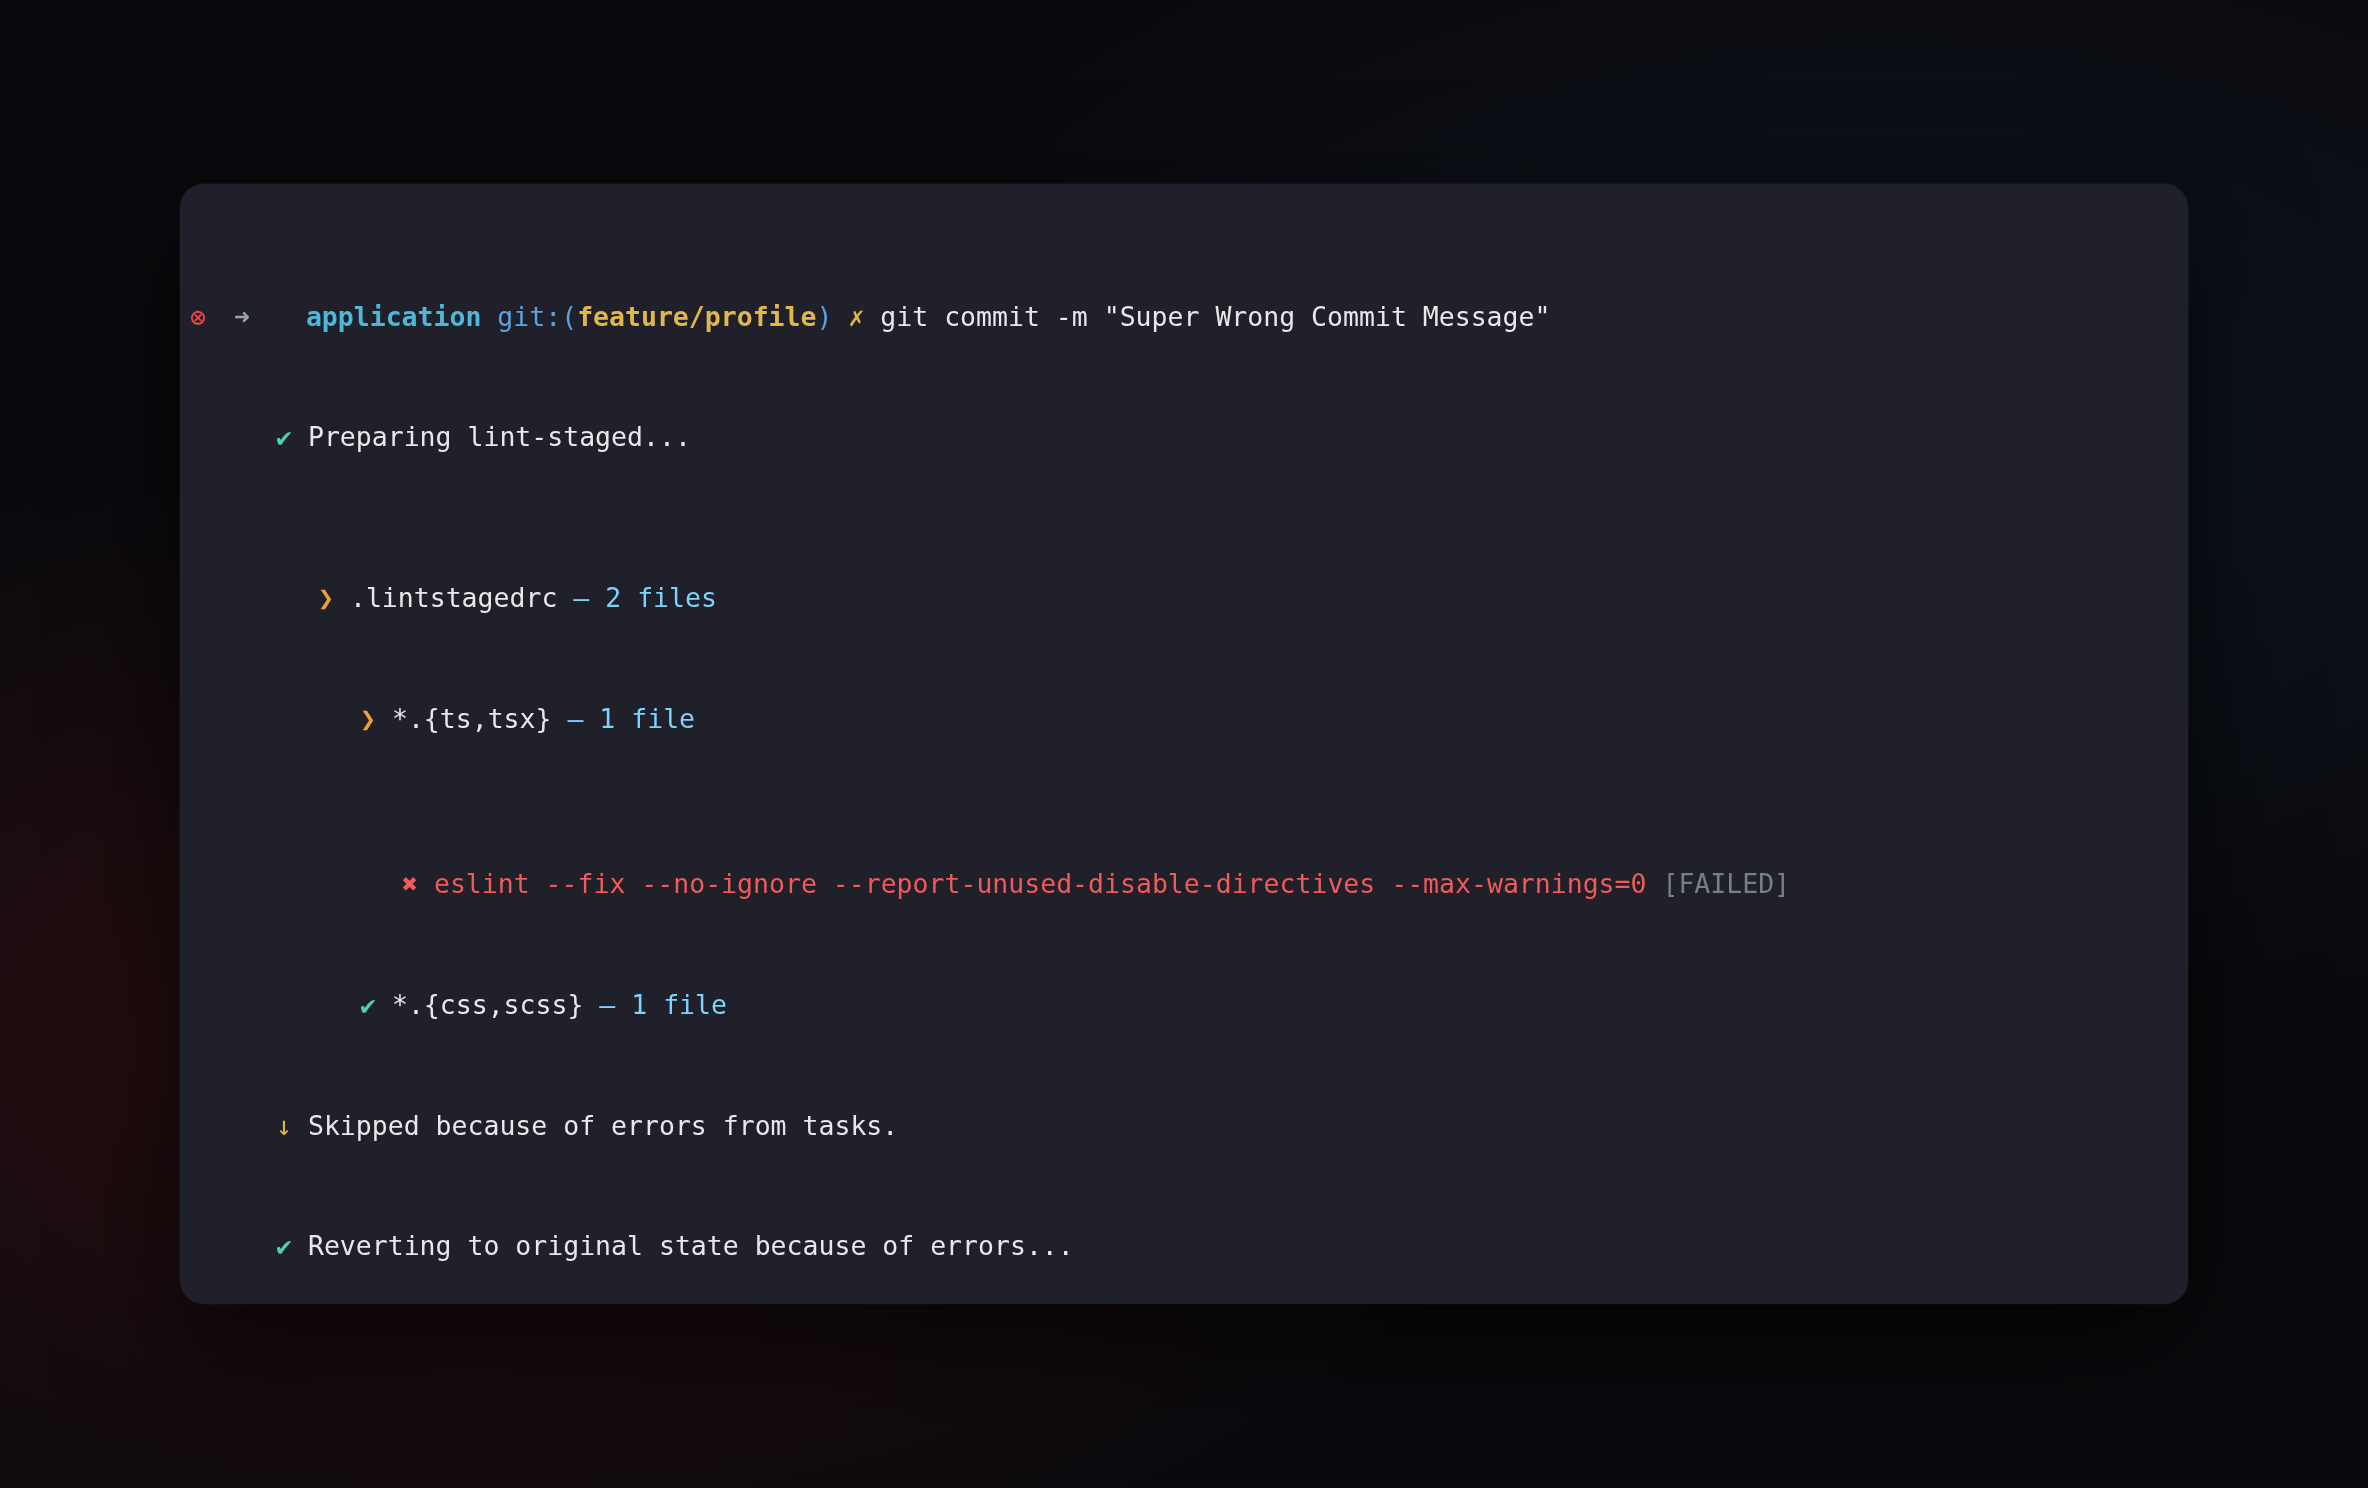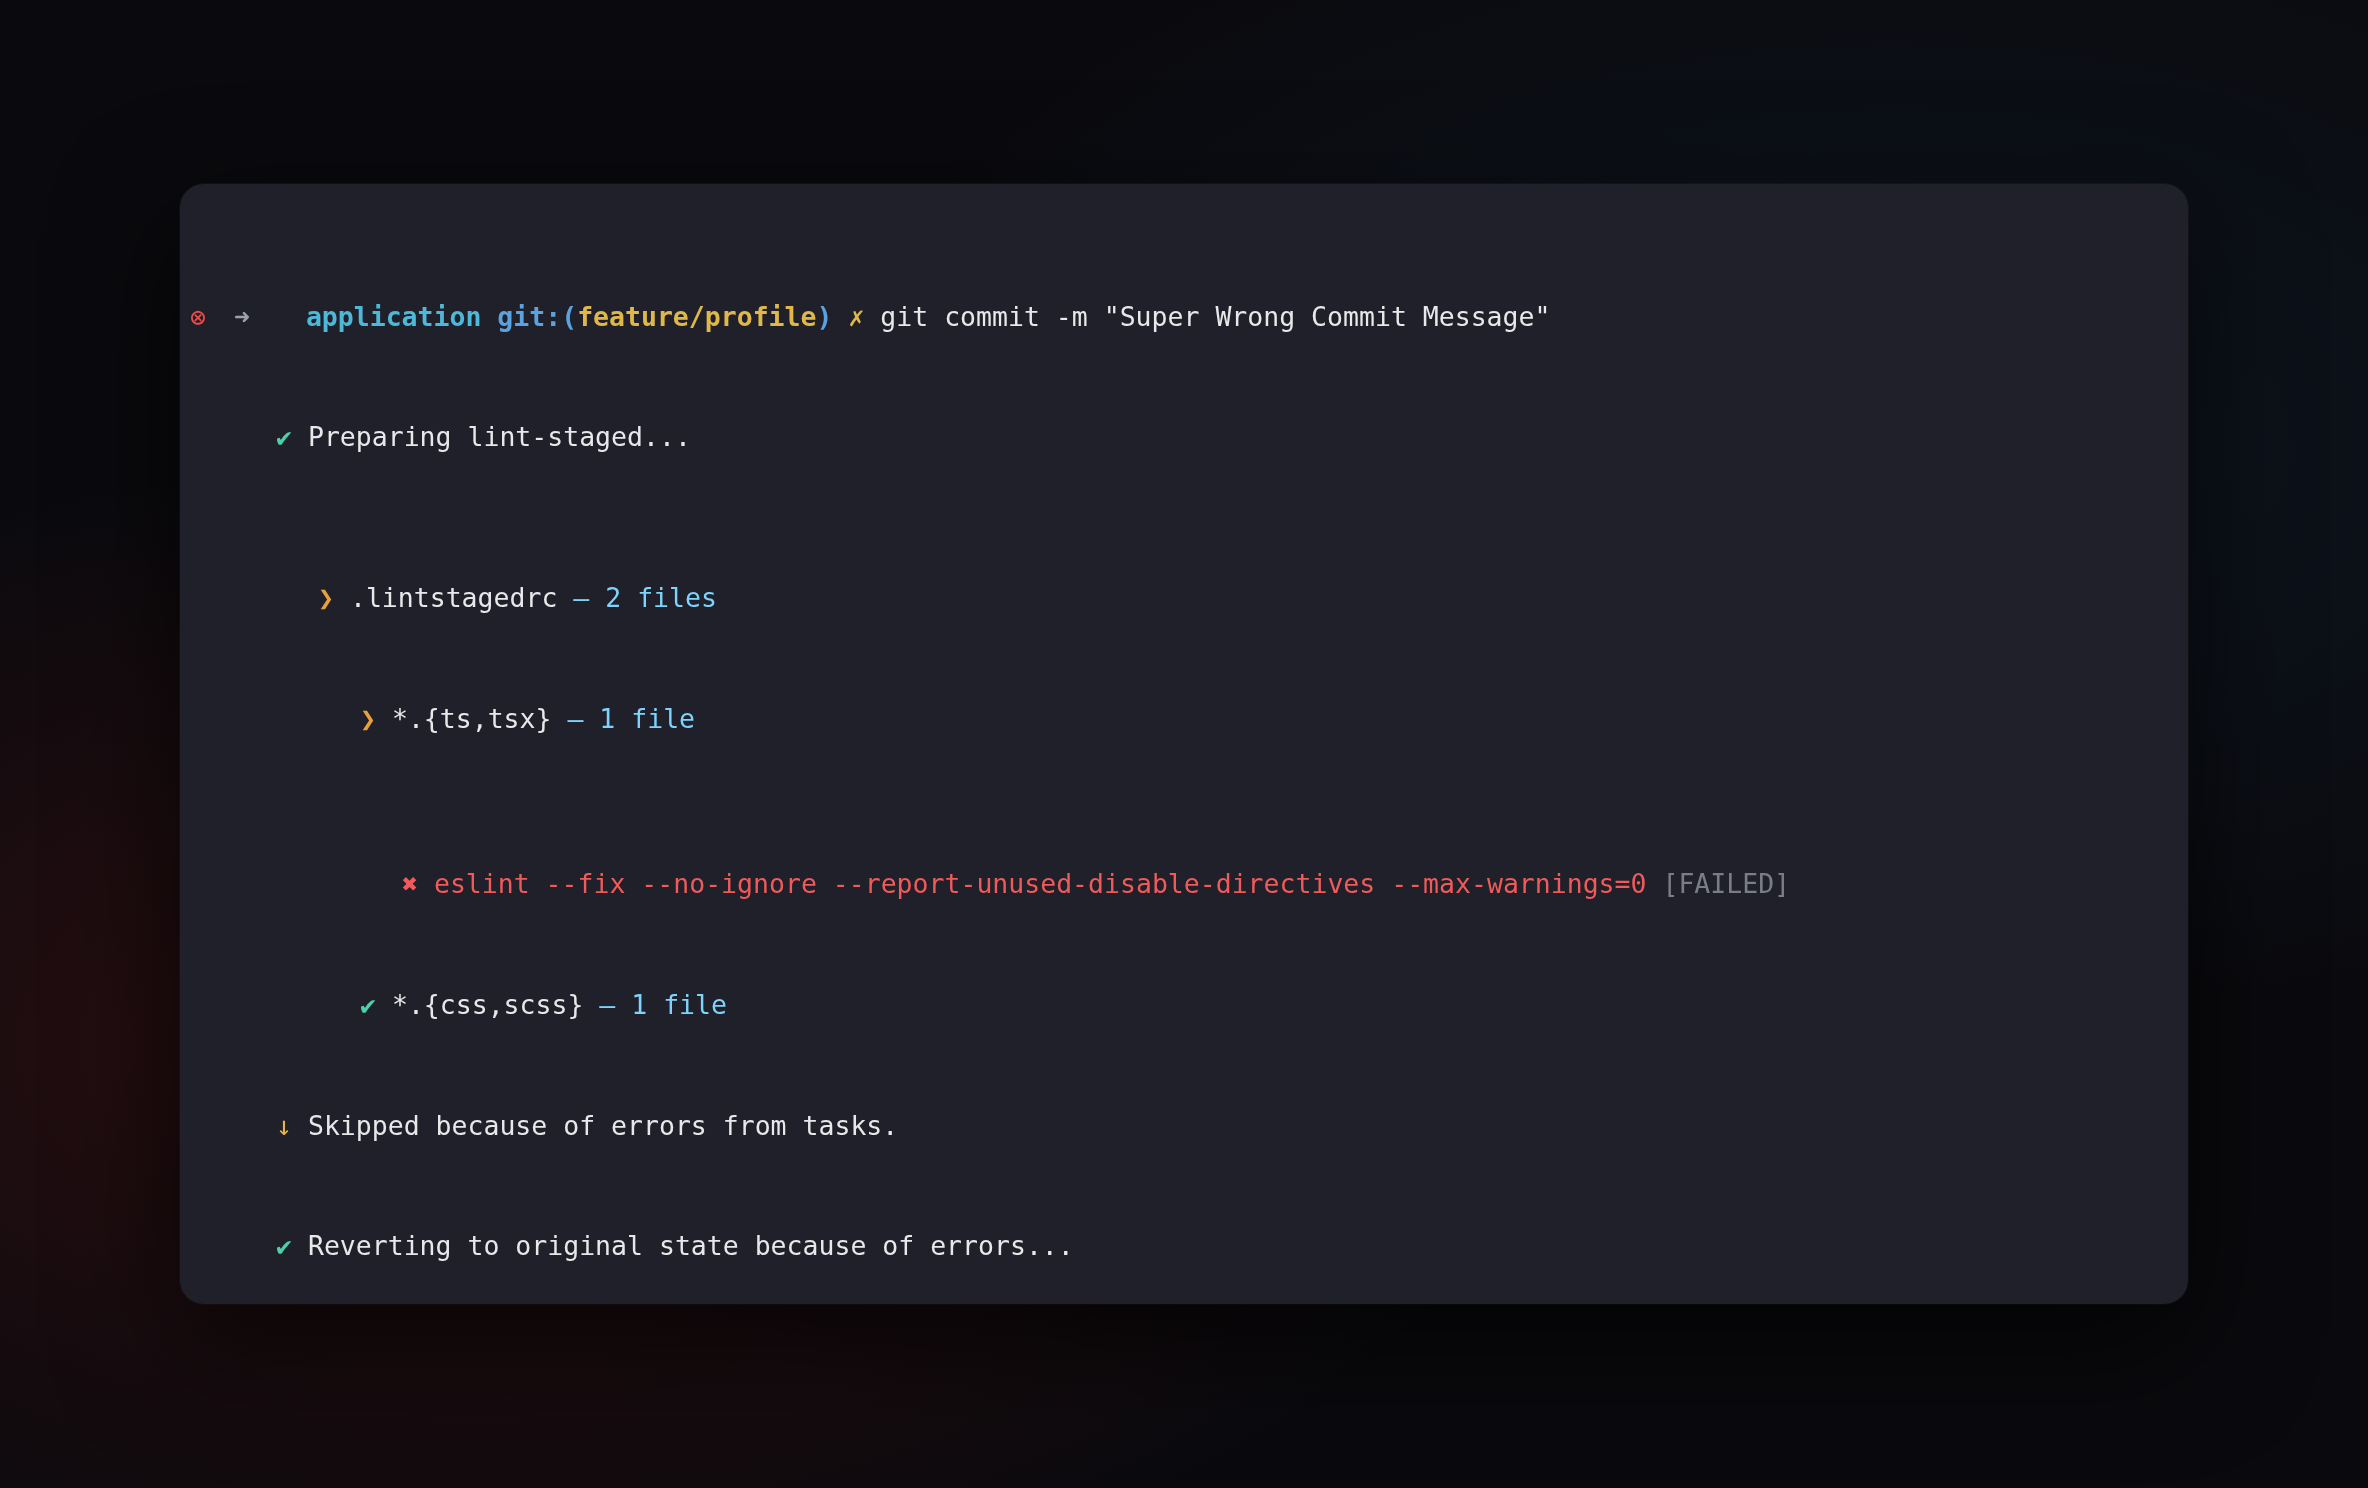--- a/index.html
+++ b/index.html
@@ -25,21 +25,21 @@
       line-height: 1.52;
       color: #e8e8ea;
       white-space: pre;
       overflow: hidden;
       position: relative;
     }
     .line { display: block; }
     .c-red-x { color: #ef4a4a; }
     .c-arrow { color: #9ca0a8; }
     .c-cyan { color: #4db8d8; font-weight: 700; margin-left: 24px; }
-    .c-blue { color: #5ba3e0; font-weight: 700; }
+    .c-blue { color: #5ba3e0; font-weight: 400; }
     .c-yellow { color: #e0b84a; font-weight: 700; }
     .c-lightning { color: #e0b84a; }
     .c-cmd { color: #e8e8ea; }
     .c-check { color: #4dd0a8; }
     .c-warn { color: #e0b84a; }
     .c-chevron { color: #e8a03a; font-weight: 700; }
     .c-dim { color: #7dd3fc; }
     .c-down { color: #e0b84a; }
     .c-fail { color: #ef5a5a; }
     .c-failed-tag { color: #7a7d86; }

